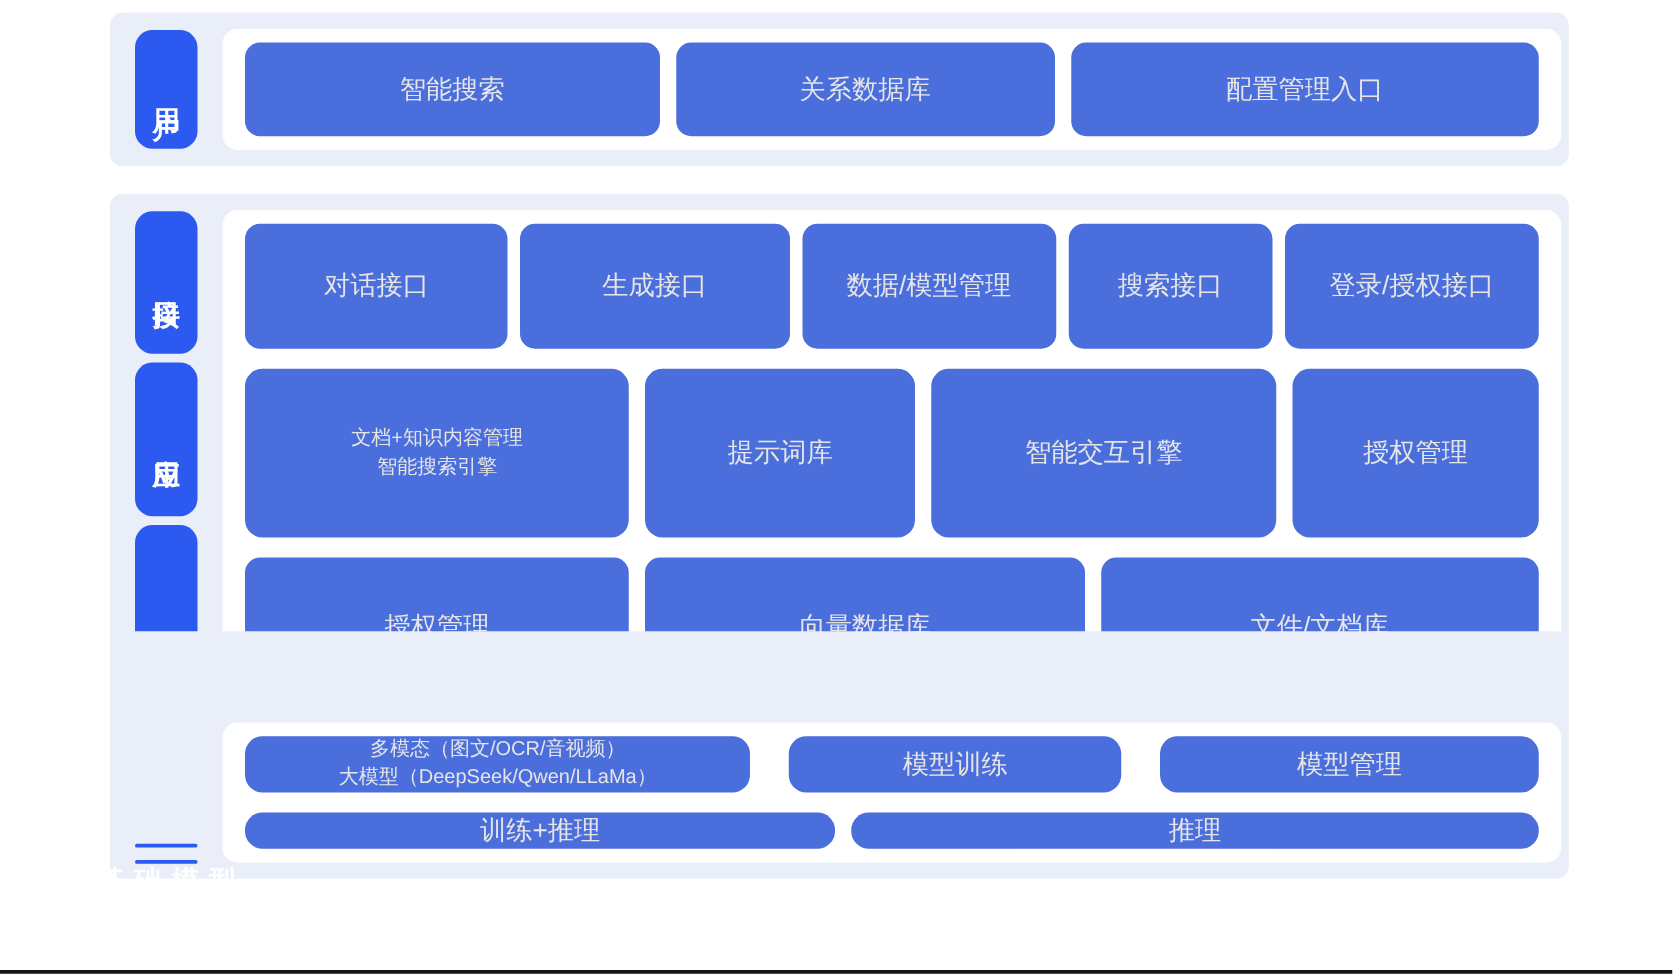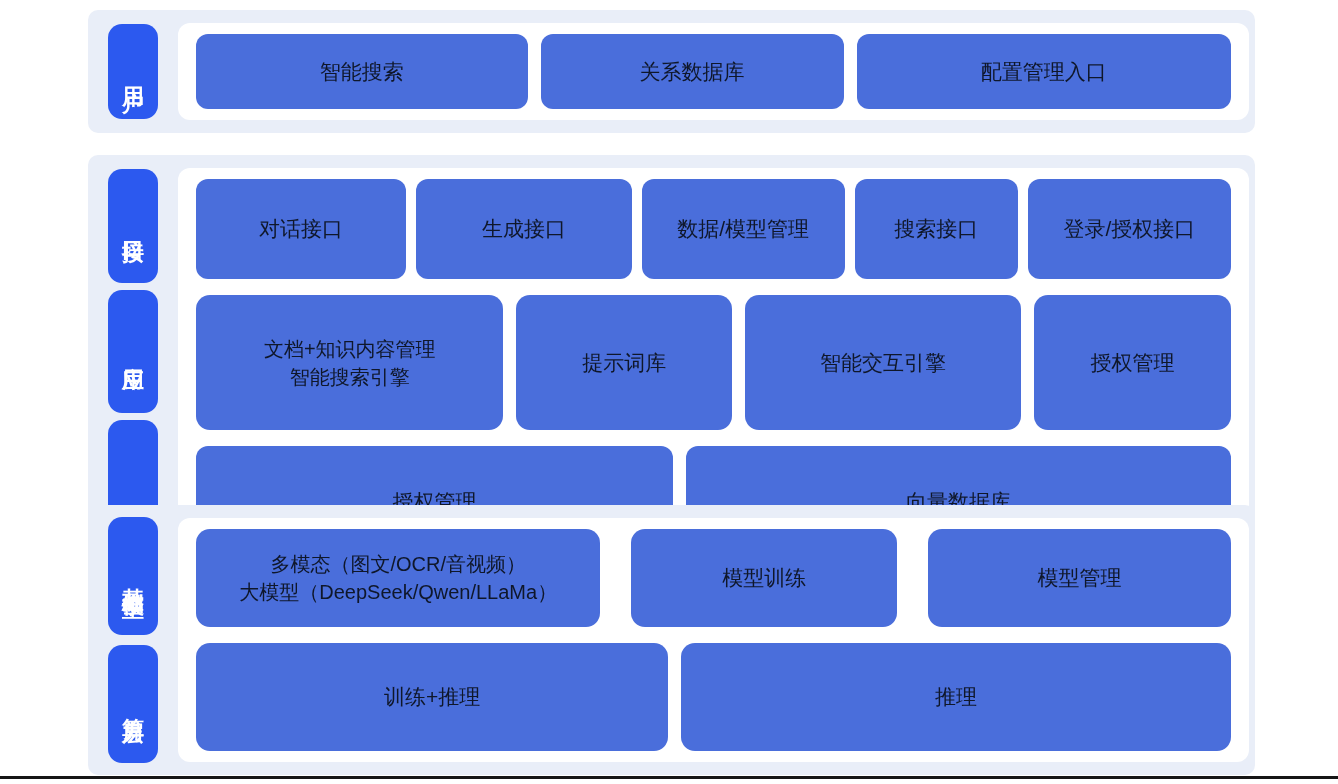--- a/index.html
+++ b/index.html
@@ -17,21 +17,21 @@
     position: absolute;
     left: 88px;
     width: 1167px;
     background: #e9eef8;
     border-radius: 10px;
     display: flex;
     box-sizing: border-box;
   }
   .section-1 { top: 10px;  height: 123px; }
   .section-2 { top: 155px; height: 427px; }
-  .section-3 { top: 505px; height: 270px; }
+  .section-3 { top: 505px; height: 198px; align-items: flex-end; }
 
   .tabs-col {
     width: 90px;
     flex: none;
     display: flex;
     flex-direction: column;
     align-items: center;
     box-sizing: border-box;
   }
   .section-1 .tabs-col { padding: 14px 0; gap: 6px; }
@@ -64,33 +64,33 @@
     display: flex;
     flex-direction: column;
     gap: 16px;
   }
 
   .row { display: flex; align-items: stretch; }
 
   .node {
     background: #4a6edb;
     border-radius: 12px;
-    color: #0f172a;
+    color: #e5e5e5;
     font-size: 21px;
     font-weight: 500;
     display: flex;
     align-items: center;
     justify-content: center;
     text-align: center;
     line-height: 1.4;
     white-space: pre-line;
     box-sizing: border-box;
   }
   .node.tall { border-radius: 14px; }
-  .node.small-text { font-size: 20px; }
+  .node.small-text { font-size: 16px; }
 
   .bottom-line {
     position: absolute;
     left: 0;
     top: 776px;
     width: 1338px;
     height: 3px;
     background: #161616;
   }
 </style>
@@ -129,20 +129,21 @@
       <div class="row" style="flex:91; gap:13px">
         <div class="node tall small-text" style="flex:301">文档+知识内容管理
 智能搜索引擎</div>
         <div class="node tall" style="flex:211">提示词库</div>
         <div class="node tall" style="flex:270">智能交互引擎</div>
         <div class="node tall" style="flex:193">授权管理</div>
       </div>
       <div class="row" style="flex:75; gap:13px">
         <div class="node" style="flex:301">授权管理</div>
         <div class="node" style="flex:344">向量数据库</div>
+        <div class="node" style="flex:343">文件/文档库</div>
       </div>
     </div>
   </div>
 
   <div class="section section-3">
     <div class="tabs-col">
       <div class="layer-tab" style="flex:120">基础模型</div>
       <div class="layer-tab" style="flex:120">算力层</div>
     </div>
     <div class="panel">

